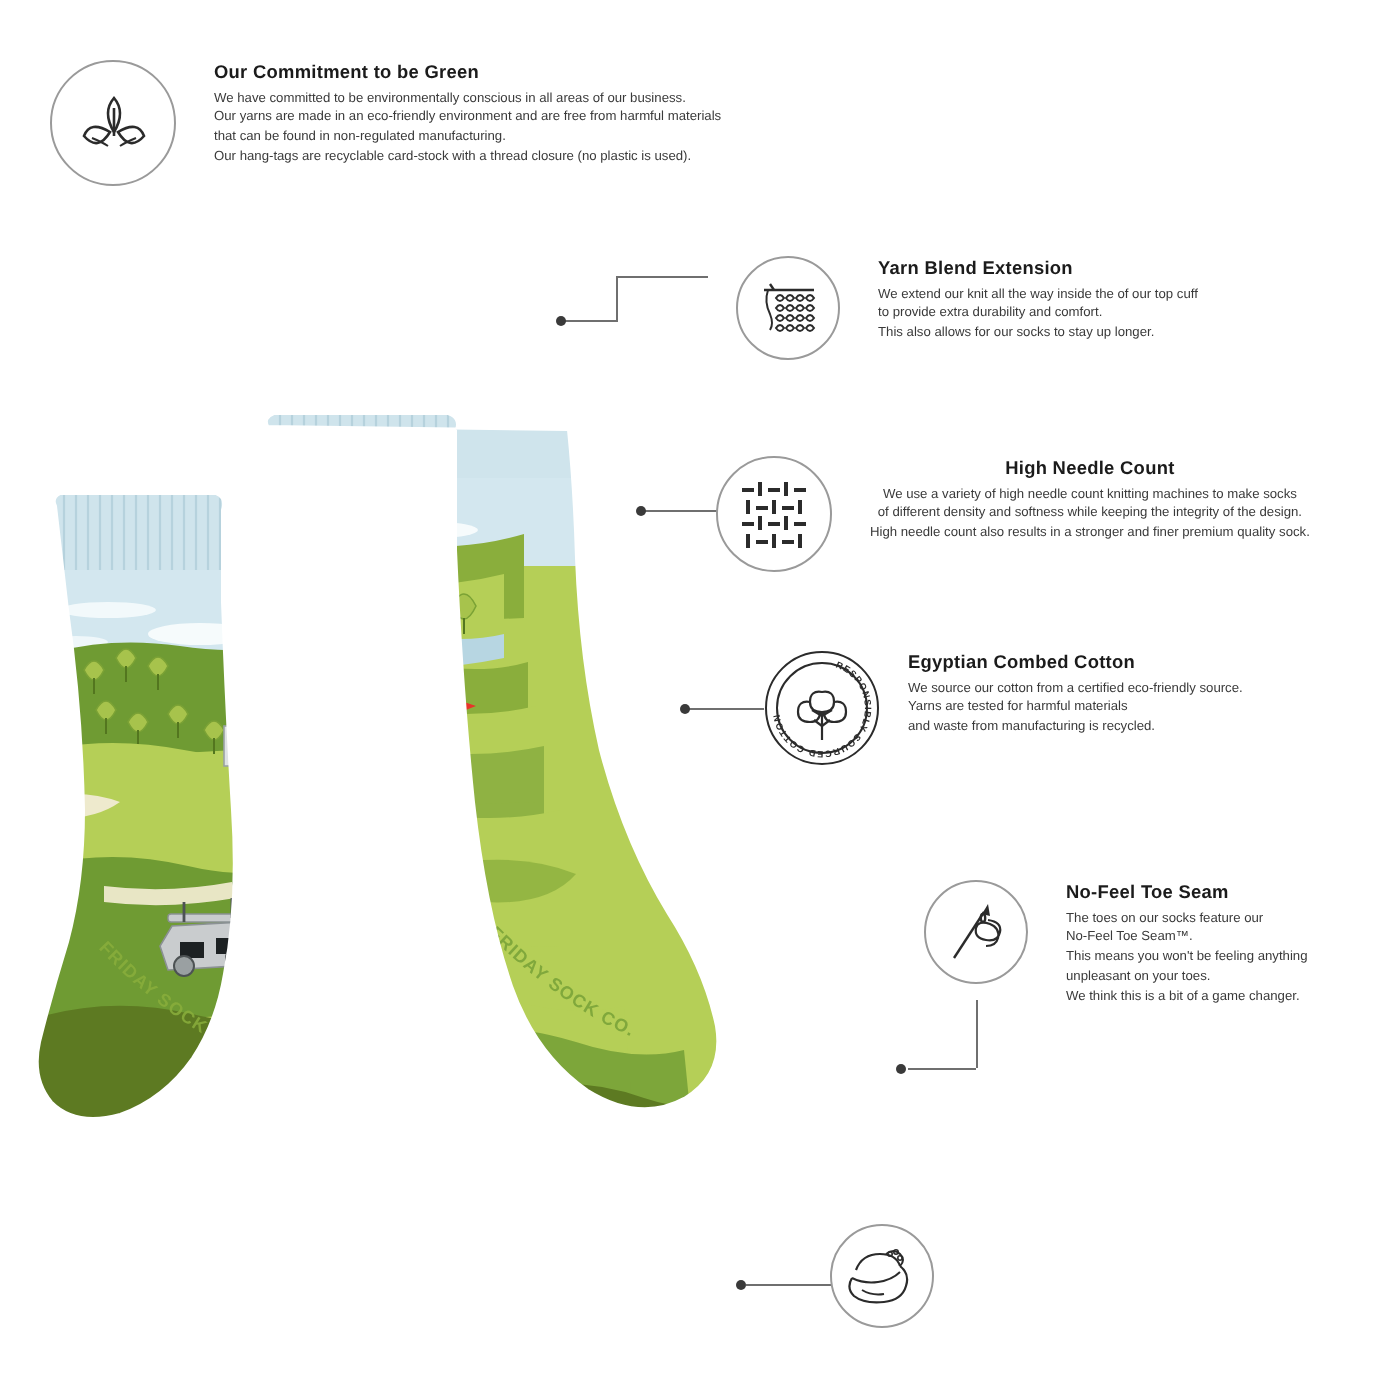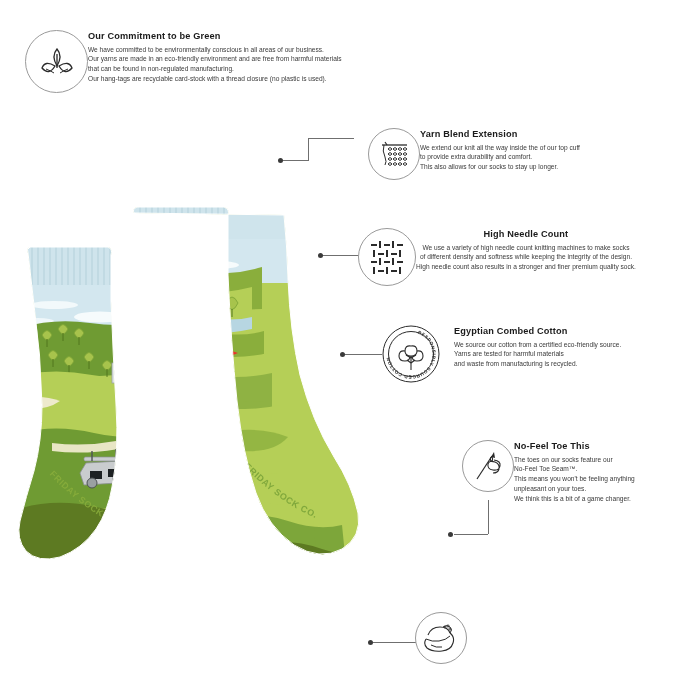--- a/index.html
+++ b/index.html
@@ -16,21 +16,21 @@
   .feature{position:absolute;display:flex;align-items:flex-start;}
   .icon-circle{
     width:52px;height:52px;border-radius:50%;
     border:1px solid #9a9a9a;
     box-sizing:border-box;
     flex:0 0 52px;
     display:flex;align-items:center;justify-content:center;
     background:#fff;position:relative;
   }
   .icon-circle svg{display:block;}
-  .ftext{margin-left:0;padding-top:1px;}
+  .ftext{margin-left:19px;padding-top:1px;}
   .ftitle{
     font-size:9.2px;font-weight:bold;letter-spacing:.15px;
     color:#1b1b1b;margin:0 0 2px 0;line-height:1.25;
   }
   .fbody{font-size:6.6px;line-height:1.5;color:#3a3a3a;margin:0;white-space:pre-line;}
 
   
   .leader{position:absolute;}
   .lh{position:absolute;height:1px;background:#6f6f6f;}
   .lv{position:absolute;width:1px;background:#6f6f6f;}
@@ -434,21 +434,21 @@
   <div class="feature" style="left:462px;top:440px;width:235px;">
     <div class="icon-circle">
       <svg width="36" height="36" viewBox="0 0 36 36" fill="none" stroke="#2b2b2b" stroke-width="1.2">
         <line x1="7" y1="31" x2="22" y2="8"></line>
         <path d="M21 9 l3 -5 1 6 z" fill="#2b2b2b" stroke="none"></path>
         <ellipse cx="21.5" cy="11" rx="1.1" ry="2"></ellipse>
         <path d="M24 12 q7 1 6 6 q-1 5 -7 4 q-6 -1 -5 -6 q1 -4 7 -2 q5 2 4 7 q-1 4 -6 4" stroke-width="1.1"></path>
       </svg>
     </div>
     <div class="ftext">
-      <p class="ftitle">No-Feel Toe This</p>
+      <p class="ftitle">No-Feel Toe Seam</p>
       <p class="fbody">The toes on our socks feature our
 No-Feel Toe Seam™.
 This means you won't be feeling anything
 unpleasant on your toes.
 We think this is a bit of a game changer.</p>
     </div>
   </div>
 
   <div class="feature" style="left:415px;top:612px;width:285px;">
     <div class="icon-circle">

